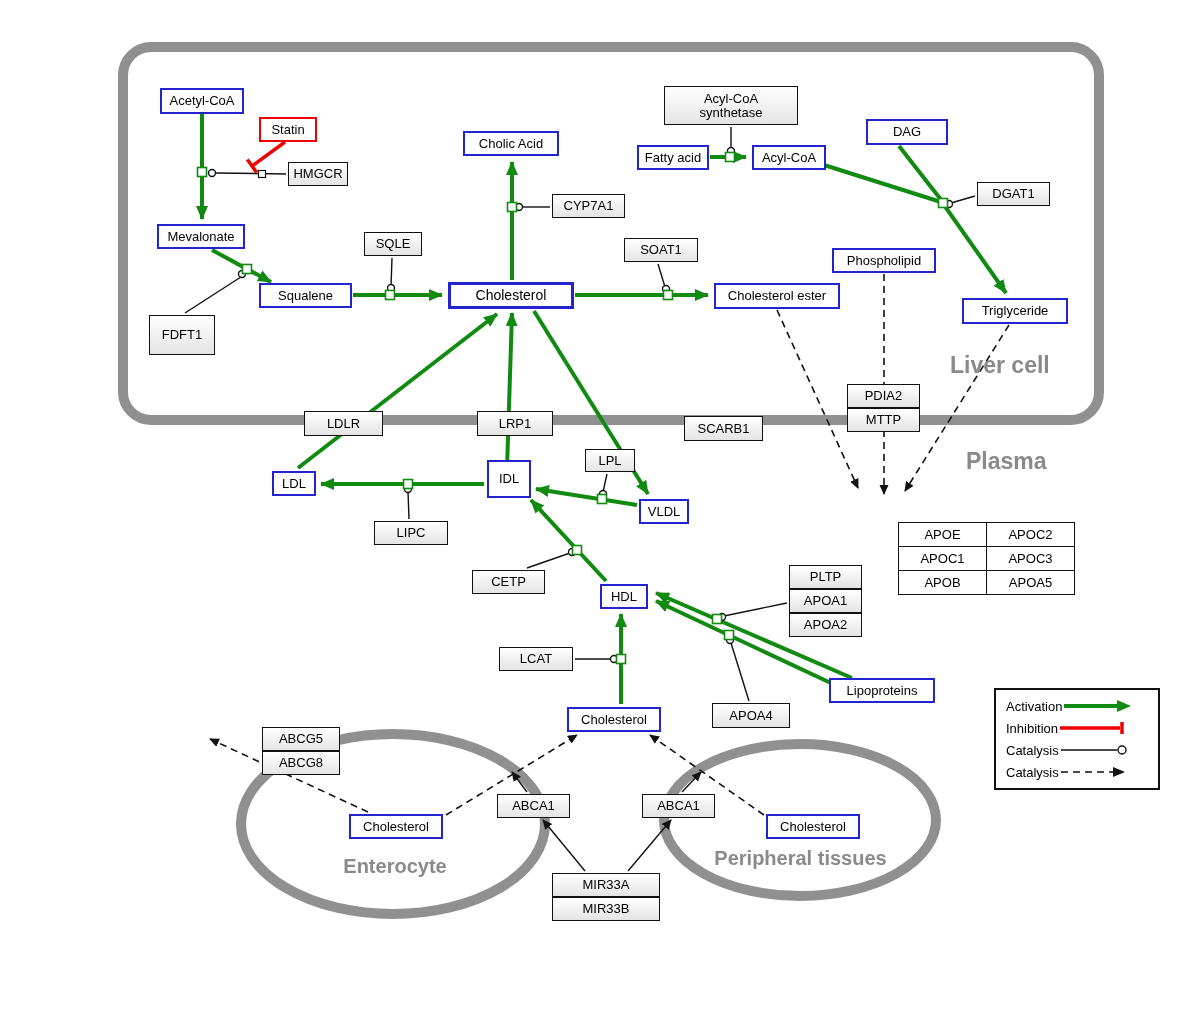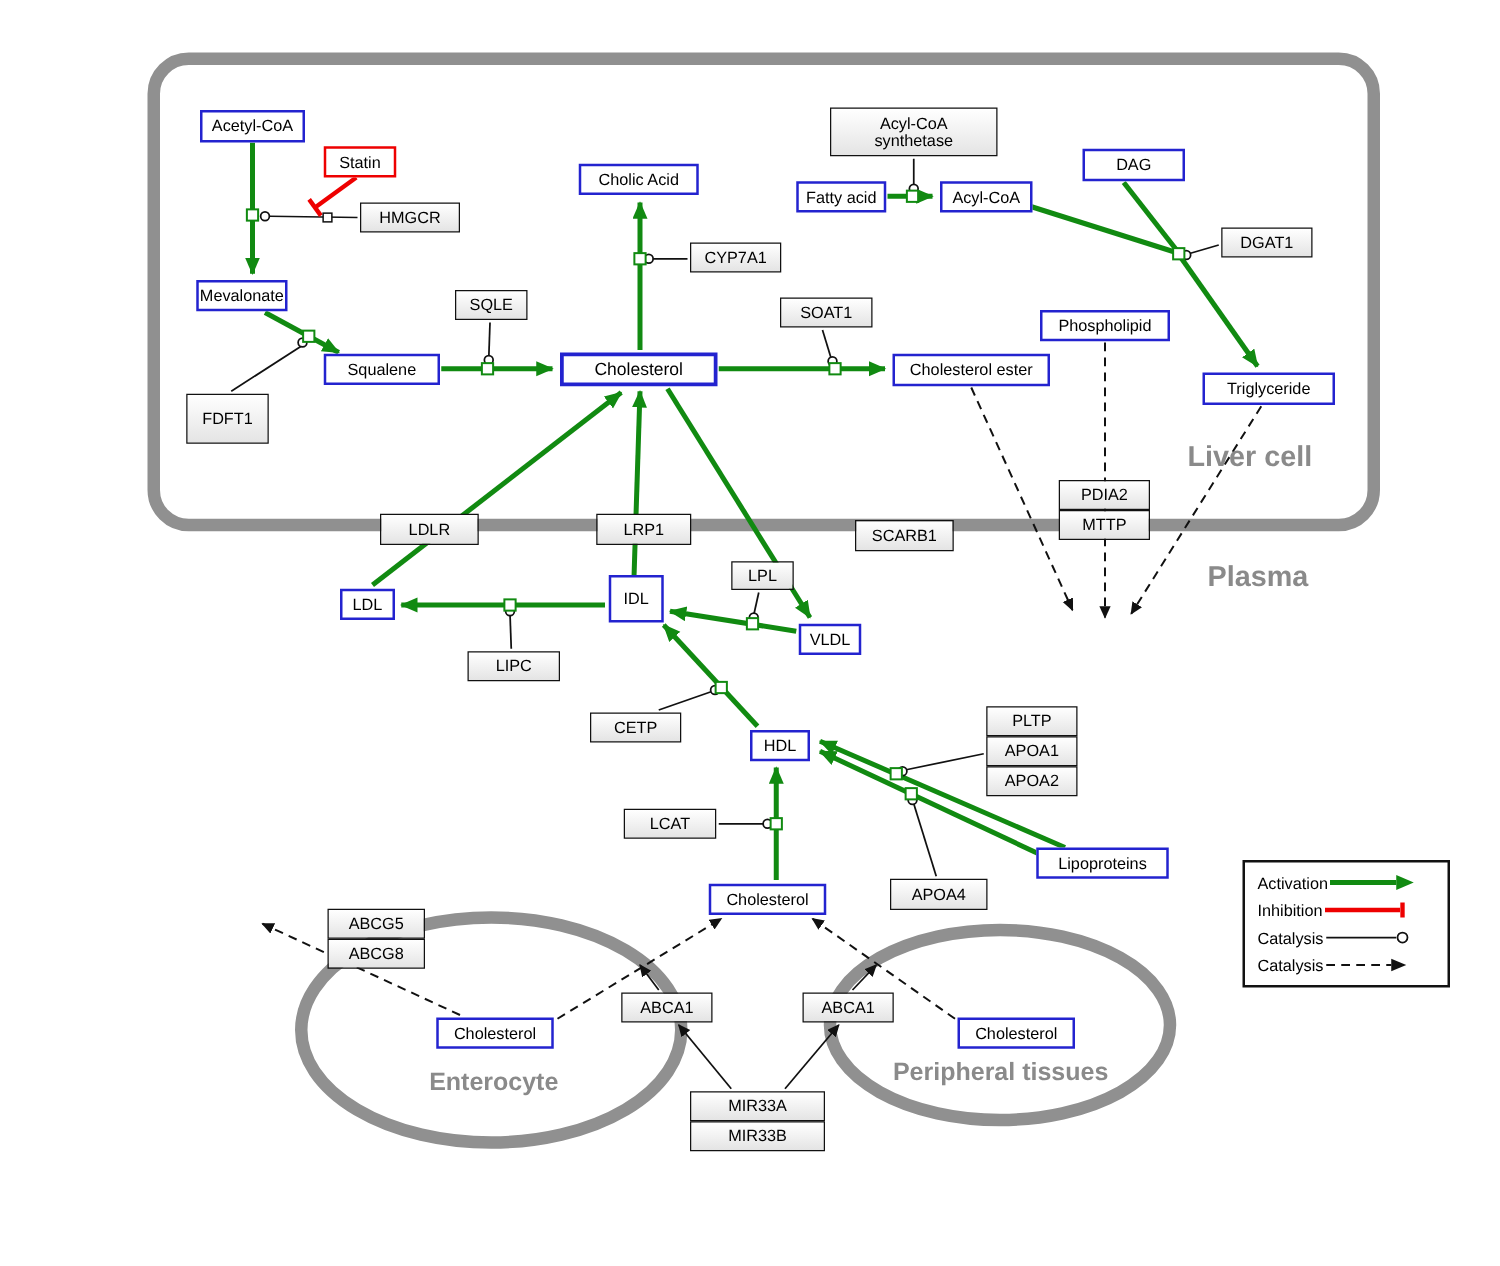--- a/index.html
+++ b/index.html
@@ -138,42 +138,42 @@
       <rect class="rxb" x="258.5" y="170.5" width="7" height="7"></rect>
     </g>
   </svg>
 
   <div class="region-label" style="left:950px;top:352px;font-size:23px">Liver cell</div>
   <div class="region-label" style="left:966px;top:448px;font-size:23px">Plasma</div>
   <div class="region-label" style="left:325px;top:855px;width:140px;text-align:center;font-size:20px">Enterocyte</div>
   <div class="region-label" style="left:698px;top:847px;width:205px;text-align:center;font-size:20px">Peripheral tissues</div>
 
   <div class="node met" style="left:160px;top:88px;width:84px;height:26px">Acetyl-CoA</div>
-  <div class="node met" style="left:157px;top:224px;width:73px;height:25px">Mevalonate</div>
+  <div class="node met" style="left:157px;top:224px;width:88px;height:25px">Mevalonate</div>
   <div class="node met" style="left:259px;top:283px;width:93px;height:25px">Squalene</div>
   <div class="node met" style="left:463px;top:131px;width:96px;height:25px">Cholic Acid</div>
   <div class="node met hub" style="left:448px;top:282px;width:126px;height:27px">Cholesterol</div>
   <div class="node met" style="left:714px;top:283px;width:126px;height:26px">Cholesterol ester</div>
   <div class="node met" style="left:637px;top:145px;width:72px;height:25px">Fatty acid</div>
   <div class="node met" style="left:752px;top:145px;width:74px;height:25px">Acyl-CoA</div>
   <div class="node met" style="left:866px;top:119px;width:82px;height:26px">DAG</div>
   <div class="node met" style="left:832px;top:248px;width:104px;height:25px">Phospholipid</div>
   <div class="node met" style="left:962px;top:298px;width:106px;height:26px">Triglyceride</div>
   <div class="node met" style="left:272px;top:471px;width:44px;height:25px">LDL</div>
   <div class="node met" style="left:487px;top:460px;width:44px;height:38px">IDL</div>
   <div class="node met" style="left:639px;top:499px;width:50px;height:25px">VLDL</div>
   <div class="node met" style="left:600px;top:584px;width:48px;height:25px">HDL</div>
   <div class="node met" style="left:567px;top:707px;width:94px;height:25px">Cholesterol</div>
   <div class="node met" style="left:349px;top:814px;width:94px;height:25px">Cholesterol</div>
   <div class="node met" style="left:766px;top:814px;width:94px;height:25px">Cholesterol</div>
   <div class="node met" style="left:829px;top:678px;width:106px;height:25px">Lipoproteins</div>
 
   <div class="node drug" style="left:259px;top:117px;width:58px;height:25px">Statin</div>
 
-  <div class="node gene" style="left:288px;top:162px;width:80px;height:24px">HMGCR</div>
+  <div class="node gene" style="left:288px;top:162px;width:60px;height:24px">HMGCR</div>
   <div class="node gene" style="left:364px;top:232px;width:58px;height:24px">SQLE</div>
   <div class="node gene" style="left:149px;top:315px;width:66px;height:40px">FDFT1</div>
   <div class="node gene" style="left:552px;top:194px;width:73px;height:24px">CYP7A1</div>
   <div class="node gene" style="left:624px;top:238px;width:74px;height:24px">SOAT1</div>
   <div class="node gene twoline" style="left:664px;top:86px;width:134px;height:39px">
     <span>Acyl-CoA</span>
     <span>synthetase</span>
   </div>
   <div class="node gene" style="left:977px;top:182px;width:73px;height:24px">DGAT1</div>
   <div class="node gene" style="left:847px;top:384px;width:73px;height:24px">PDIA2</div>
@@ -189,20 +189,28 @@
   <div class="node gene" style="left:789px;top:589px;width:73px;height:24px">APOA1</div>
   <div class="node gene" style="left:789px;top:613px;width:73px;height:24px">APOA2</div>
   <div class="node gene" style="left:712px;top:703px;width:78px;height:25px">APOA4</div>
   <div class="node gene" style="left:262px;top:727px;width:78px;height:24px">ABCG5</div>
   <div class="node gene" style="left:262px;top:751px;width:78px;height:24px">ABCG8</div>
   <div class="node gene" style="left:497px;top:794px;width:73px;height:24px">ABCA1</div>
   <div class="node gene" style="left:642px;top:794px;width:73px;height:24px">ABCA1</div>
   <div class="node gene" style="left:552px;top:873px;width:108px;height:24px">MIR33A</div>
   <div class="node gene" style="left:552px;top:897px;width:108px;height:24px">MIR33B</div>
 
+  <div class="apo" style="left:899px;top:523px">
+    <div class="cell">APOE</div>
+    <div class="cell">APOC2</div>
+    <div class="cell">APOC1</div>
+    <div class="cell">APOC3</div>
+    <div class="cell">APOB</div>
+    <div class="cell">APOA5</div>
+  </div>
 
   <div class="legend">
     <div class="legend-row">
       <span>Activation</span>
       <svg width="72" height="16">
         <line x1="2" y1="8" x2="55" y2="8" class="e-act"></line>
           <path d="M55,2 L69,8 L55,14 Z" class="fill-act"></path>
       </svg>
     </div>
     <div class="legend-row">

